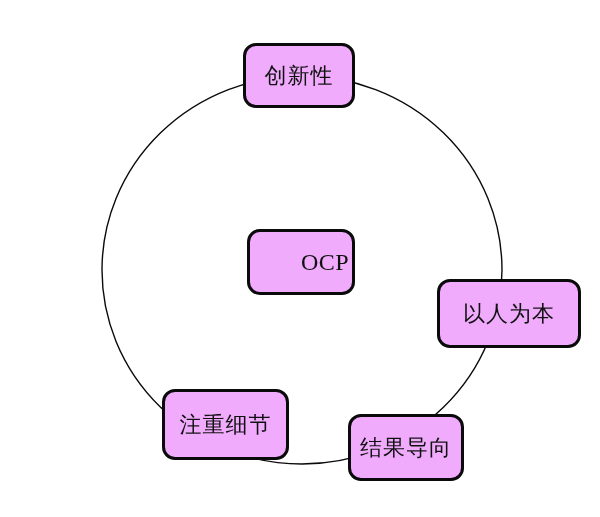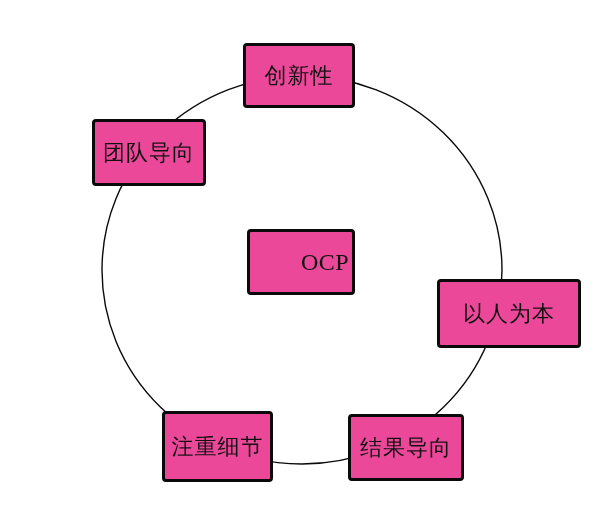--- a/index.html
+++ b/index.html
@@ -18,37 +18,37 @@
   .cycle-svg {
     position: absolute;
     left: 0;
     top: 0;
     width: 600px;
     height: 517px;
   }
   .node {
     position: absolute;
     box-sizing: border-box;
-    background: #ec4899;
+    background: #f0abfc;
     border: 3px solid #0a0a0a;
-    border-radius: 4px;
+    border-radius: 13px;
     display: flex;
     align-items: center;
     justify-content: center;
     font-size: 22px;
     color: #111111;
     letter-spacing: 1px;
     white-space: nowrap;
   }
   
   .n0 { left: 243px; top: 43px;  width: 112px; height: 65px; }
   .n1 { left: 401px; top: 119px; width: 107px; height: 67px; }
   .n2 { left: 437px; top: 279px; width: 144px; height: 69px; }
   .n3 { left: 348px; top: 414px; width: 116px; height: 67px; }
-  .n4 { left: 162px; top: 411px; width: 111px; height: 71px; }
+  .n4 { left: 162px; top: 389px; width: 127px; height: 71px; }
   .n5 { left: 53px;  top: 283px; width: 112px; height: 68px; }
   .n6 { left: 92px;  top: 119px; width: 114px; height: 67px; }
   .center-node {
     left: 247px; top: 229px; width: 108px; height: 66px;
     font-size: 24px;
     letter-spacing: 0.5px;
     padding-left: 48px;
   }
 </style>
 </head>
@@ -63,17 +63,16 @@
   <div class="node n0">创新性</div>
 
 
   <div class="node n2">以人为本</div>
 
   <div class="node n3">结果导向</div>
 
   <div class="node n4">注重细节</div>
 
 
-  <div class="node n6">团队导向</div>
 
   <div class="node center-node">OCP</div>
 
 </div>
 
 </body></html>

